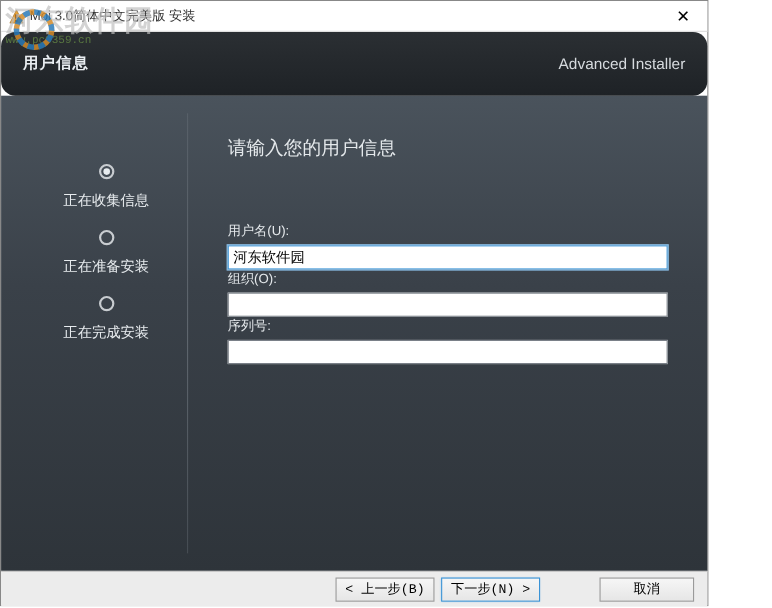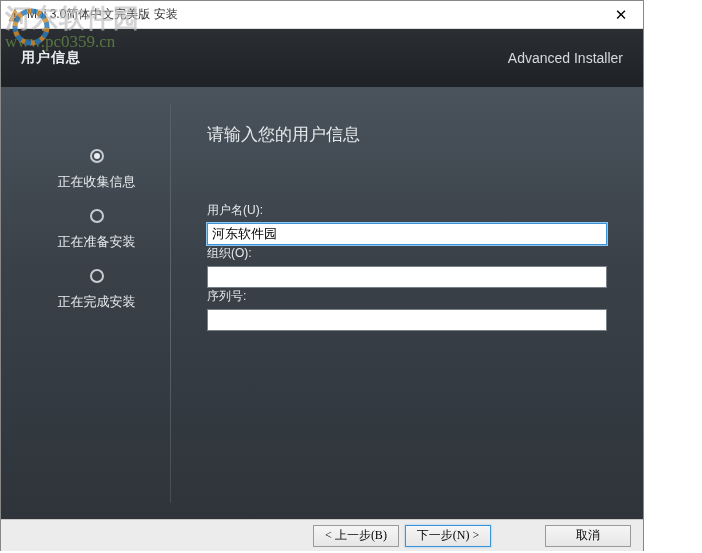--- a/index.html
+++ b/index.html
@@ -50,20 +50,21 @@
       cursor: pointer;
     }
     .header {
       height: 58px;
       background: linear-gradient(to bottom, #2b2f33, #1e2226);
       display: flex;
       align-items: center;
       justify-content: space-between;
       padding: 0 20px;
       position: relative;
+      border-radius: 13px;
     }
     .header-title {
       color: #eaeef2;
       font-size: 14px;
       font-weight: bold;
       letter-spacing: 1px;
     }
     .header-brand {
       color: #d6dade;
       font-size: 14px;
@@ -76,23 +77,23 @@
       z-index: 10;
       opacity: 0.85;
     }
     .watermark .wm-text {
       font-size: 26px;
       color: rgba(190, 190, 190, 0.8);
       font-weight: bold;
       letter-spacing: 1px;
     }
     .watermark .wm-url {
-      font-size: 17px;
+      font-size: 10px;
       color: rgba(106, 146, 70, 0.85);
-      font-family: Liberation Serif, serif;
+      font-family: Liberation Mono, monospace;
       margin-top: -4px;
     }
     .watermark .wm-logo {
       position: absolute;
       left: 6px;
       top: 6px;
       width: 40px;
       height: 40px;
     }
     .body-area {
@@ -177,21 +178,21 @@
       gap: 6px;
     }
     .btn {
       min-width: 86px;
       height: 22px;
       font-size: 12px;
       background: linear-gradient(#f6f6f6, #e6e6e6);
       border: 1px solid #9a9a9a;
       cursor: pointer;
       padding: 0 8px;
-      font-family: Liberation Serif, serif;
+      font-family: Liberation Mono, monospace;
     }
     .btn.default {
       border: 1px solid #3a93d6;
       box-shadow: 0 0 2px #8ec5ee;
       text-align: center;
     }
     .btn-gap { width: 42px; }
   </style>
 </head>
 <body>

